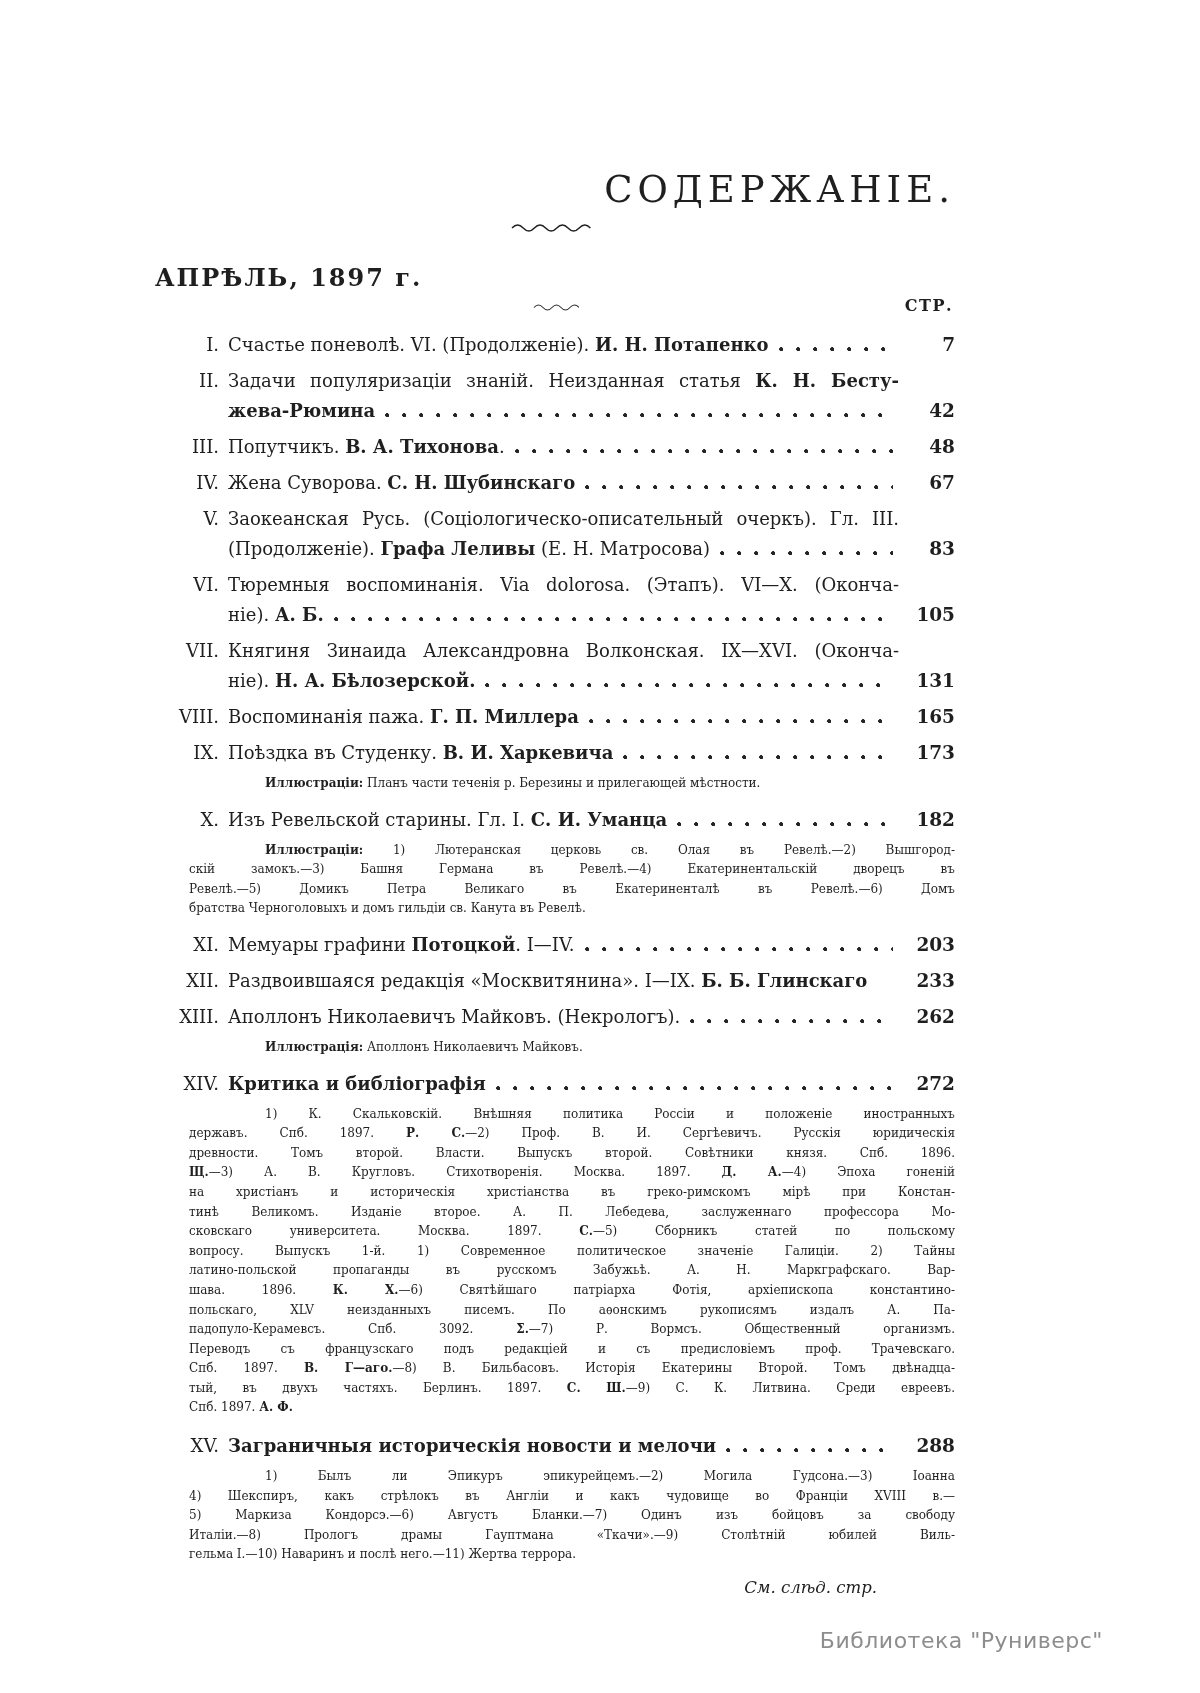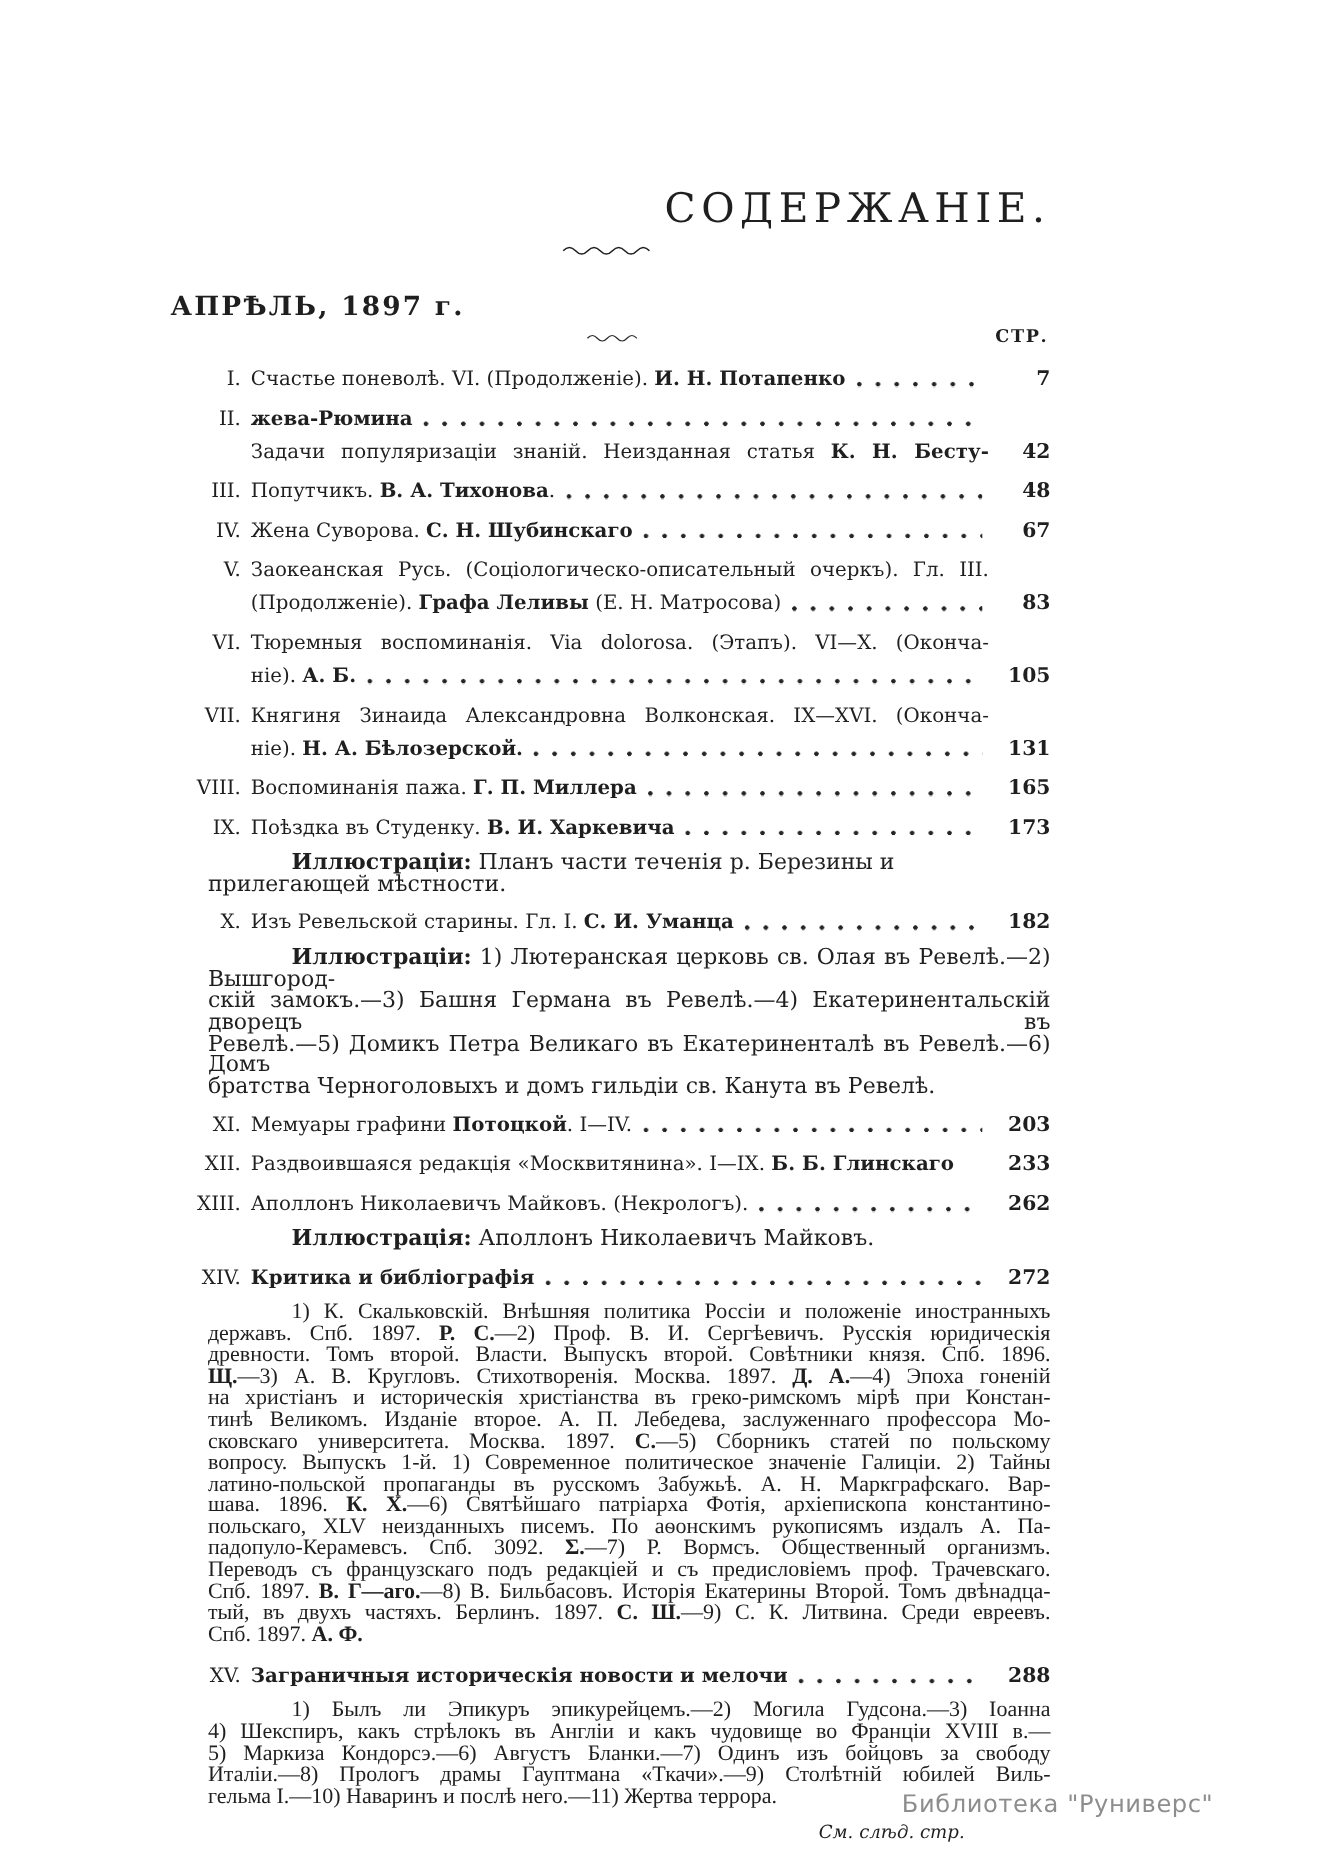--- a/index.html
+++ b/index.html
@@ -47,24 +47,24 @@
   .leader { flex:1 1 auto; position:relative; min-width:14px; }
   .leader::after {
     content:""; position:absolute; left:10px; right:6px; bottom:8px; height:5px;
     background-image:radial-gradient(circle at 2.2px 2.2px, #242424 1.8px, transparent 2.2px);
     background-size:17px 5px; background-repeat:repeat-x;
   }
   .page { flex:none; width:56px; text-align:right; align-self:flex-end;
           font-weight:700; font-size:18.5px; line-height:30px; }
   .b { font-weight:700; }
   
-  .subblock { margin:1px 0 11px 34px; font-size:20px; line-height:19.6px; }
+  .subblock { margin:1px 0 11px 34px; font-size:12px; line-height:19.6px; }
   .subblock .sline.fill { text-align:justify; text-align-last:justify; }
   .subblock .sline.first { text-indent:76px; }
-  .detail { margin-bottom:13px;font-family:Liberation Serif, serif; }
+  .detail { margin-bottom:13px; }
   .footer-line {
     text-align:right; padding-right:78px;
     font-size:16.5px; margin-top:10px;font-style:italic;
   }
   .watermark {
     position:absolute; right:97px; bottom:40px;
     font-family:"DejaVu Sans", sans-serif;
     font-size:22px; color:#8d8d8d; letter-spacing:0.5px;
   }
 </style>
@@ -96,25 +96,25 @@
           <div class="line lastline">
             <span class="txt"><span class="">Счастье поневолѣ. VI. (Продолженіе). </span><span class="b">И. Н. Потапенко</span></span>
             <span class="leader"></span>
           </div>
         </div>
         <div class="page">7</div>
       </div>
       <div class="row">
         <div class="num">II.</div>
         <div class="body">
+          <div class="line fill"><span class="">Задачи популяризаціи знаній. Неизданная статья </span><span class="b">К. Н. Бесту-</span></div>
           <div class="line lastline">
             <span class="txt"><span class="b">жева-Рюмина</span></span>
             <span class="leader"></span>
           </div>
-          <div class="line fill"><span class="">Задачи популяризаціи знаній. Неизданная статья </span><span class="b">К. Н. Бесту-</span></div>
         </div>
         <div class="page">42</div>
       </div>
       <div class="row">
         <div class="num">III.</div>
         <div class="body">
           <div class="line lastline">
             <span class="txt"><span class="">Попутчикъ. </span><span class="b">В. А. Тихонова</span><span class="">.</span></span>
             <span class="leader"></span>
           </div>

